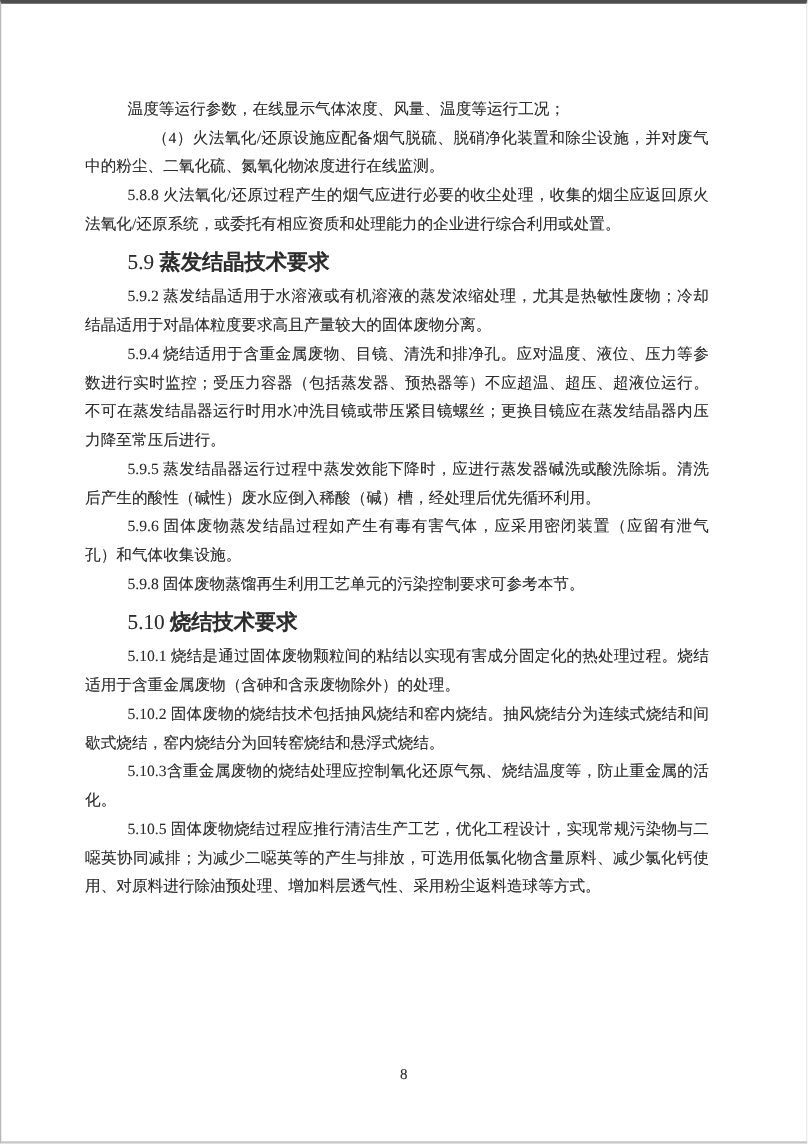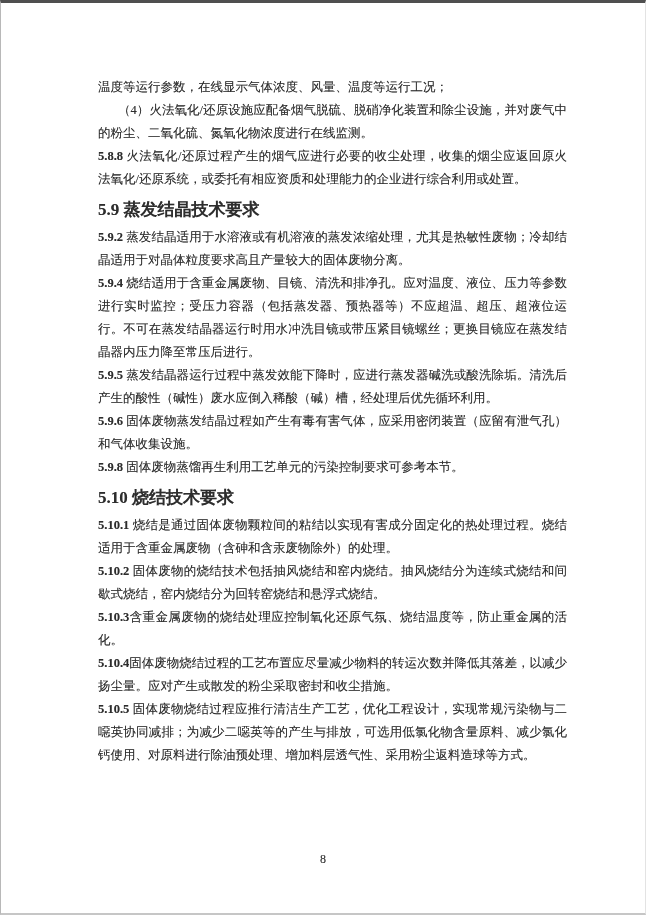--- a/index.html
+++ b/index.html
@@ -11,31 +11,31 @@
     border-top:3px solid #4f4f4f;
     border-left:1px solid #b8b8b8;
     border-right:1px solid #e3e3e3;
     border-bottom:2px solid #c6c6c6;
     font-family:"Liberation Serif","DejaVu Serif",serif;
     color:#2d2d2d;
     overflow:hidden;
     text-shadow:0 0 0.5px rgba(40,40,40,0.4);
   }
   .content{
-    padding:73px 78px 0 97px;
+    padding:73px 78px 0 67px;
   }
   p.para{
     margin:0;
     font-size:12.5px;
     line-height:23px;
     text-align:justify;
     text-justify:inter-character;
     word-break:break-all;
   }
-  p.para .num{font-weight:bold;}
+  p.para .num{font-weight:normal;margin-left:34px;}
   p.heading{
     font-weight:bold;
     font-size:17px;
     text-align:left;
     margin:7px 0 5px 0;
   }
   p.indent{text-indent:1.6em;}
   .footer{
     position:absolute;
     left:0;right:0;
@@ -56,19 +56,18 @@
       <p class="para heading"><span class="num">5.9 </span><span>蒸发结晶技术要求</span></p>
       <p class="para plain"><span class="num">5.9.2 </span><span>蒸发结晶适用于水溶液或有机溶液的蒸发浓缩处理，尤其是热敏性废物；冷却结晶适用于对晶体粒度要求高且产量较大的固体废物分离。</span></p>
       <p class="para plain"><span class="num">5.9.4 </span><span>烧结适用于含重金属废物、目镜、清洗和排净孔。应对温度、液位、压力等参数进行实时监控；受压力容器（包括蒸发器、预热器等）不应超温、超压、超液位运行。不可在蒸发结晶器运行时用水冲洗目镜或带压紧目镜螺丝；更换目镜应在蒸发结晶器内压力降至常压后进行。</span></p>
       <p class="para plain"><span class="num">5.9.5 </span><span>蒸发结晶器运行过程中蒸发效能下降时，应进行蒸发器碱洗或酸洗除垢。清洗后产生的酸性（碱性）废水应倒入稀酸（碱）槽，经处理后优先循环利用。</span></p>
       <p class="para plain"><span class="num">5.9.6 </span><span>固体废物蒸发结晶过程如产生有毒有害气体，应采用密闭装置（应留有泄气孔）和气体收集设施。</span></p>
       <p class="para plain"><span class="num">5.9.8 </span><span>固体废物蒸馏再生利用工艺单元的污染控制要求可参考本节。</span></p>
       <p class="para heading"><span class="num">5.10 </span><span>烧结技术要求</span></p>
       <p class="para plain"><span class="num">5.10.1 </span><span>烧结是通过固体废物颗粒间的粘结以实现有害成分固定化的热处理过程。烧结适用于含重金属废物（含砷和含汞废物除外）的处理。</span></p>
       <p class="para plain"><span class="num">5.10.2 </span><span>固体废物的烧结技术包括抽风烧结和窑内烧结。抽风烧结分为连续式烧结和间歇式烧结，窑内烧结分为回转窑烧结和悬浮式烧结。</span></p>
       <p class="para plain"><span class="num">5.10.3</span><span>含重金属废物的烧结处理应控制氧化还原气氛、烧结温度等，防止重金属的活化。</span></p>
-      <p class="para plain"><span class="num">5.10.4</span><span>固体废物烧结过程的工艺布置应尽量减少物料的转运次数并降低其落差，以减少扬尘量。应对产生或散发的粉尘采取密封和收尘措施。</span></p>
       <p class="para plain"><span class="num">5.10.5 </span><span>固体废物烧结过程应推行清洁生产工艺，优化工程设计，实现常规污染物与二噁英协同减排；为减少二噁英等的产生与排放，可选用低氯化物含量原料、减少氯化钙使用、对原料进行除油预处理、增加料层透气性、采用粉尘返料造球等方式。</span></p>
     </div>
   <div class="footer">
     <span>8</span>
   </div>
 </div>
 
 </body></html>

